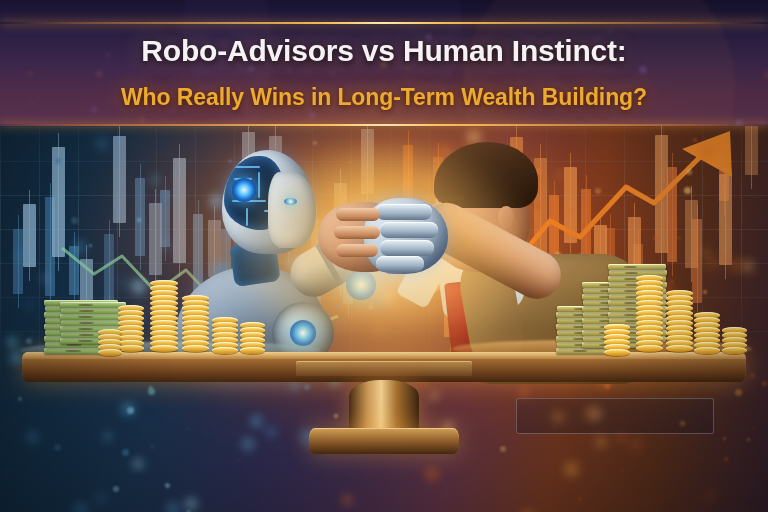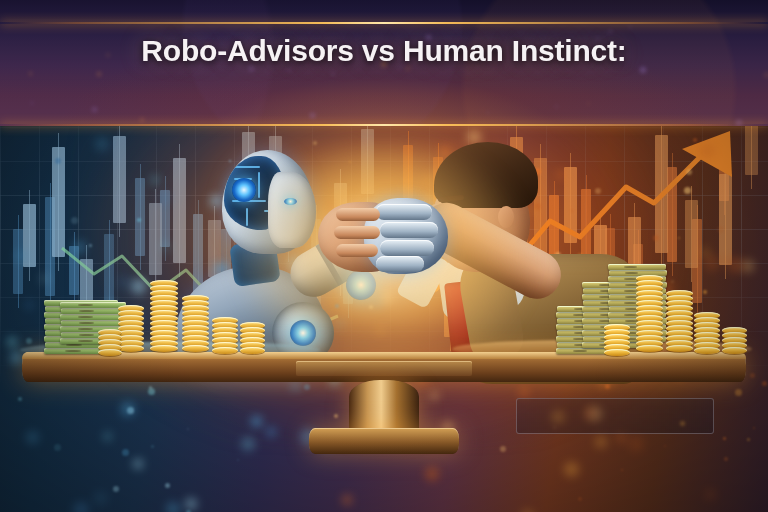--- a/index.html
+++ b/index.html
@@ -927,20 +927,21 @@
         <div class="hdr-spark" style="left: 764px; top: 72px; width: 6px; height: 6px; background: rgb(216, 139, 74); opacity: 0.14;"></div>
         <div class="hdr-spark" style="left: 92px; top: 107px; width: 5px; height: 5px; background: rgb(154, 122, 208); opacity: 0.29;"></div>
         <div class="hdr-spark" style="left: 596px; top: 37px; width: 3px; height: 3px; background: rgb(154, 122, 208); opacity: 0.19;"></div>
         <div class="hdr-spark" style="left: 234px; top: 51px; width: 2px; height: 2px; background: rgb(154, 122, 208); opacity: 0.29;"></div>
         <div class="hdr-spark" style="left: 736px; top: 120px; width: 6px; height: 6px; background: rgb(154, 122, 208); opacity: 0.31;"></div>
         <div class="hdr-spark" style="left: 467px; top: 107px; width: 1px; height: 1px; background: rgb(154, 122, 208); opacity: 0.24;"></div>
         <div class="hdr-spark" style="left: 31px; top: 102px; width: 2px; height: 2px; background: rgb(154, 122, 208); opacity: 0.43;"></div>
       </div>
     <div class="rule top"></div>
     <div class="title">Robo-Advisors vs Human Instinct:</div>
+    <div class="subtitle">Who Really Wins in Long-Term Wealth Building?</div>
   </div>
   <div class="rule bottom"></div>
 
   <div class="label-box right">
     
   </div>
 
 </div>
 
 </body></html>

